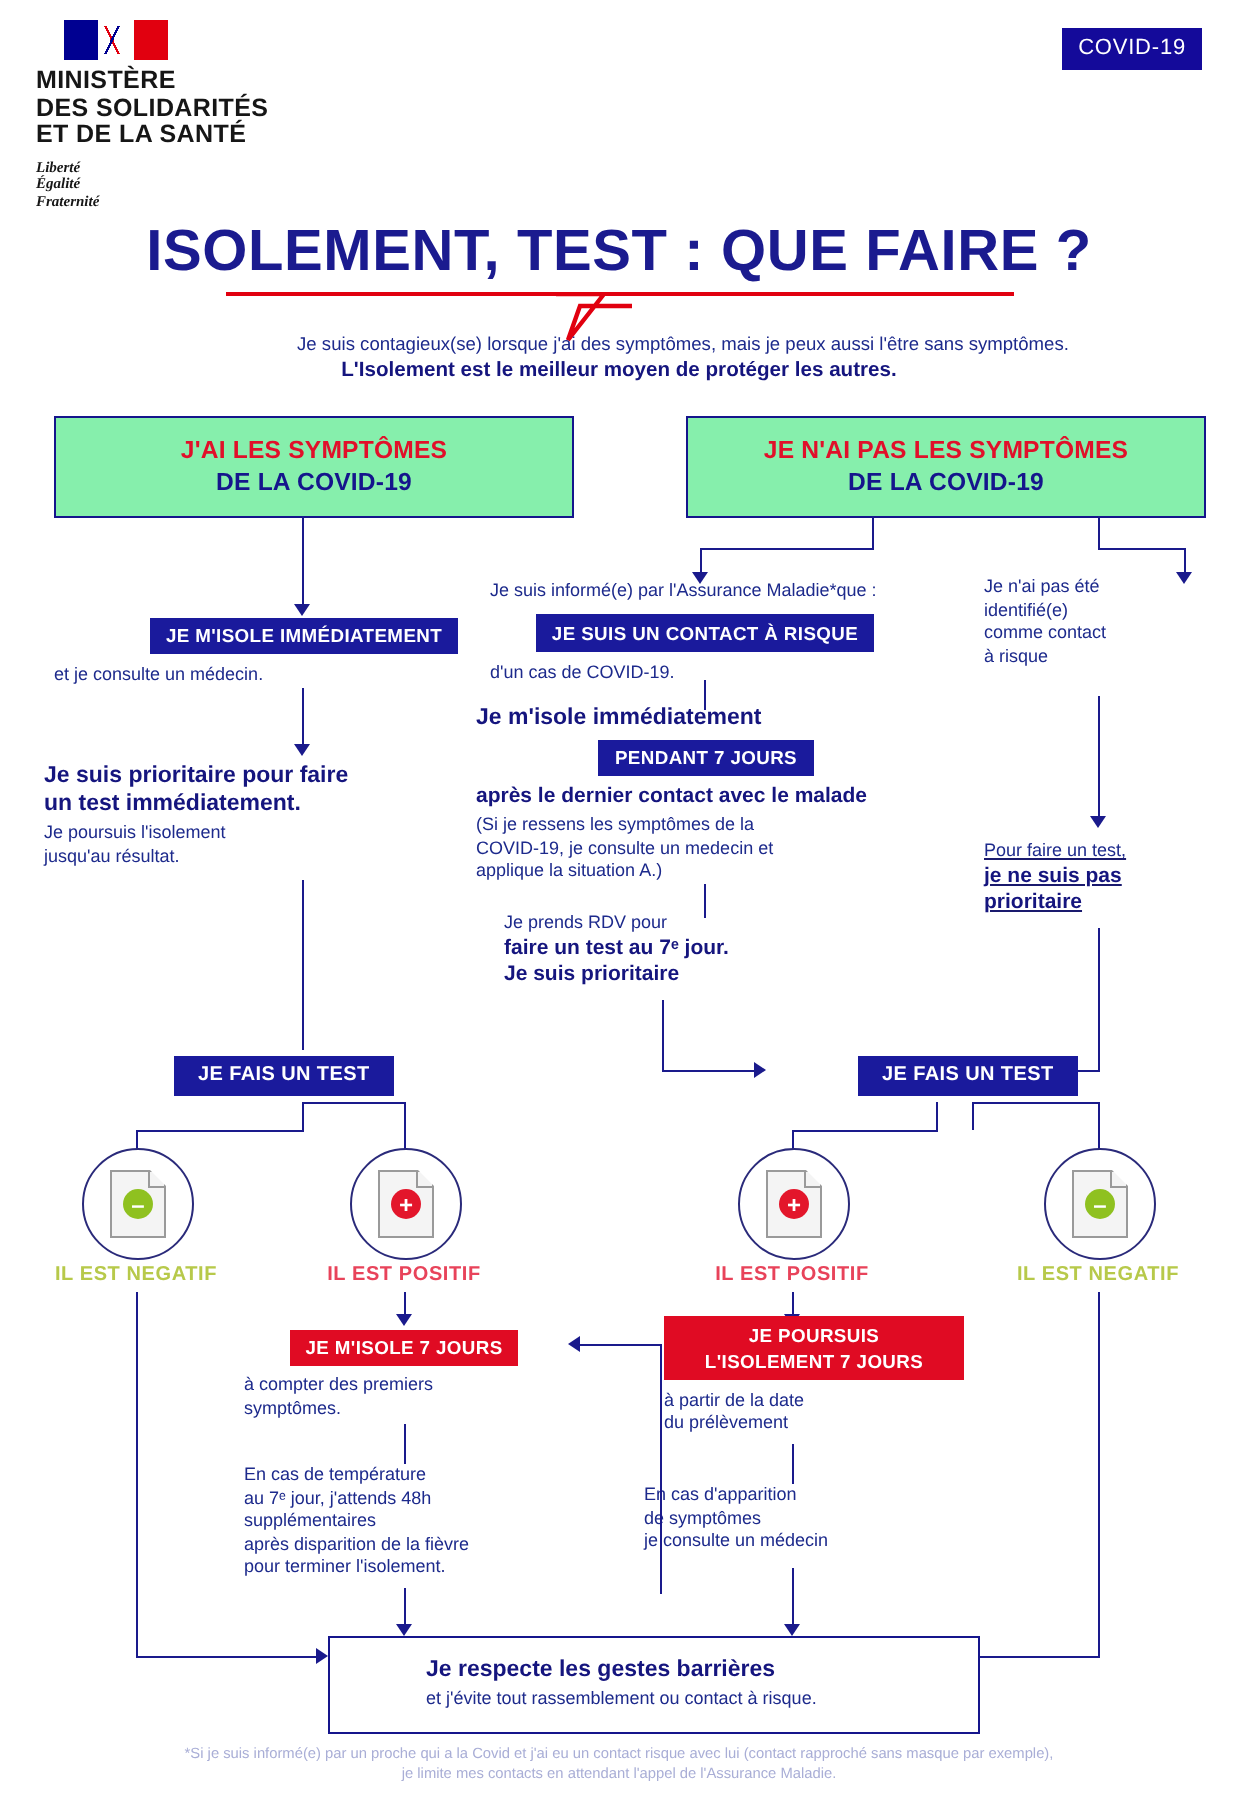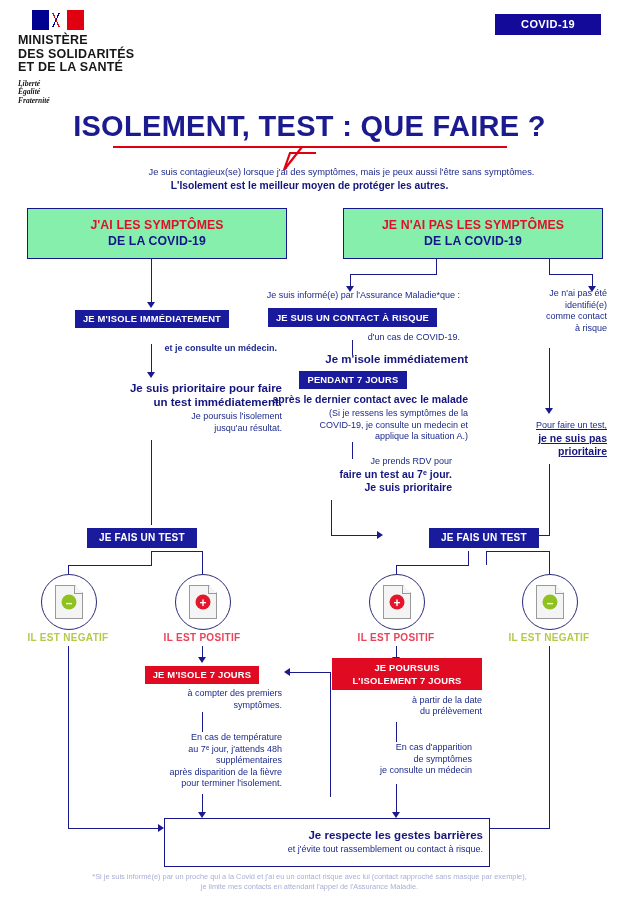--- a/index.html
+++ b/index.html
@@ -28,22 +28,22 @@
   }
   #ministry-name{
     font-weight:bold;font-size:12.5px;line-height:13.5px;color:#161616;
     letter-spacing:.2px;
   }
   #ministry-motto{
     margin-top:5px;font-family:"Liberation Serif",serif;font-style:italic;
     font-size:7.5px;line-height:8.5px;color:#161616;font-weight:bold;
   }
   #covid-badge{
-    right:18px;top:14px;background:#140a9a;color:#fff;font-weight:bold;
-    font-size:11px;letter-spacing:.4px;padding:4px 26px 5px;text-align:center;
+    right:18px;top:14px;background:#140a9a;color:#fff;font-weight:normal;
+    font-size:11px;letter-spacing:.4px;padding:4px 8px 5px;text-align:center;
   }
 
   
   #main-title{
     left:0;top:110px;width:619px;text-align:center;
     font-size:29px;font-weight:bold;color:#1b1b8f;letter-spacing:.3px;
   }
   #title-rule{left:113px;top:146px;width:394px;height:2px;background:#e1000f;}
   #title-zig{left:276px;top:146px;}
   #intro-1{left:0;top:167px;width:619px;text-align:center;font-size:9.3px;color:#1d2a8c;padding-left:32px;}
@@ -58,21 +58,21 @@
   .hdr-l2{color:#15158c;font-weight:bold;font-size:12.3px;letter-spacing:.1px;margin-top:2px;}
 
   .navy-label{
     background:#1a1a9c;color:#fff;font-weight:bold;font-size:9.4px;
     text-align:center;padding:3.5px 8px 4px;letter-spacing:.2px;display:inline-block;
   }
   .red-label{
     background:#e00b23;color:#fff;font-weight:bold;font-size:9.4px;
     text-align:center;padding:3.5px 8px 4px;letter-spacing:.2px;display:inline-block;
   }
-  .t-ctr{text-align:right;color:#1d2a8c;}
+  .t-ctr{text-align:left;color:#1d2a8c;}
   .t-sm{font-size:9px;line-height:11.5px;}
   .t-bold{font-weight:bold;color:#15157e;}
   .t-md{font-size:10.5px;line-height:13px;}
   .t-lg{font-size:11.5px;line-height:14px;}
 
   
   .ln{background:#1a1a8c;position:absolute;}
   .vl{width:1.4px;}
   .hl{height:1.4px;}
   .arw{position:absolute;width:0;height:0;}
@@ -165,21 +165,21 @@
   <div class="abs ln vl" style="left:549px;top:258px;height:16px;"></div>
   <div class="abs ln hl" style="left:350px;top:274px;width:87px;"></div>
   <div class="abs ln hl" style="left:549px;top:274px;width:44px;"></div>
   <div class="abs ln vl" style="left:350px;top:274px;height:14px;"></div>
   <div class="abs ln vl" style="left:592px;top:274px;height:14px;"></div>
   <div class="abs arw arw-d" style="left:346px;top:286px;"></div>
   <div class="abs arw arw-d" style="left:588px;top:286px;"></div>
 
   <div class="abs" style="left:27px;top:308px;width:250px;text-align:center;">
     <div class="navy-label">JE M'ISOLE IMMÉDIATEMENT</div>
-    <div class="t-ctr t-sm" style="margin-top:15px;font-weight:bold;">et je consulte un médecin.</div>
+    <div class="t-ctr t-sm" style="margin-top:5px;">et je consulte un médecin.</div>
   </div>
   <div class="abs ln vl" style="left:151px;top:344px;height:30px;"></div>
   <div class="abs arw arw-d" style="left:147px;top:372px;"></div>
 
   <div class="abs" style="left:22px;top:381px;width:260px;">
     <div class="t-ctr t-bold t-lg">Je suis prioritaire pour faire</div>
     <div class="t-ctr t-bold t-lg">un test immédiatement.</div>
     <div class="t-ctr t-sm" style="margin-top:2px;">Je poursuis l'isolement</div>
     <div class="t-ctr t-sm">jusqu'au résultat.</div>
   </div>

